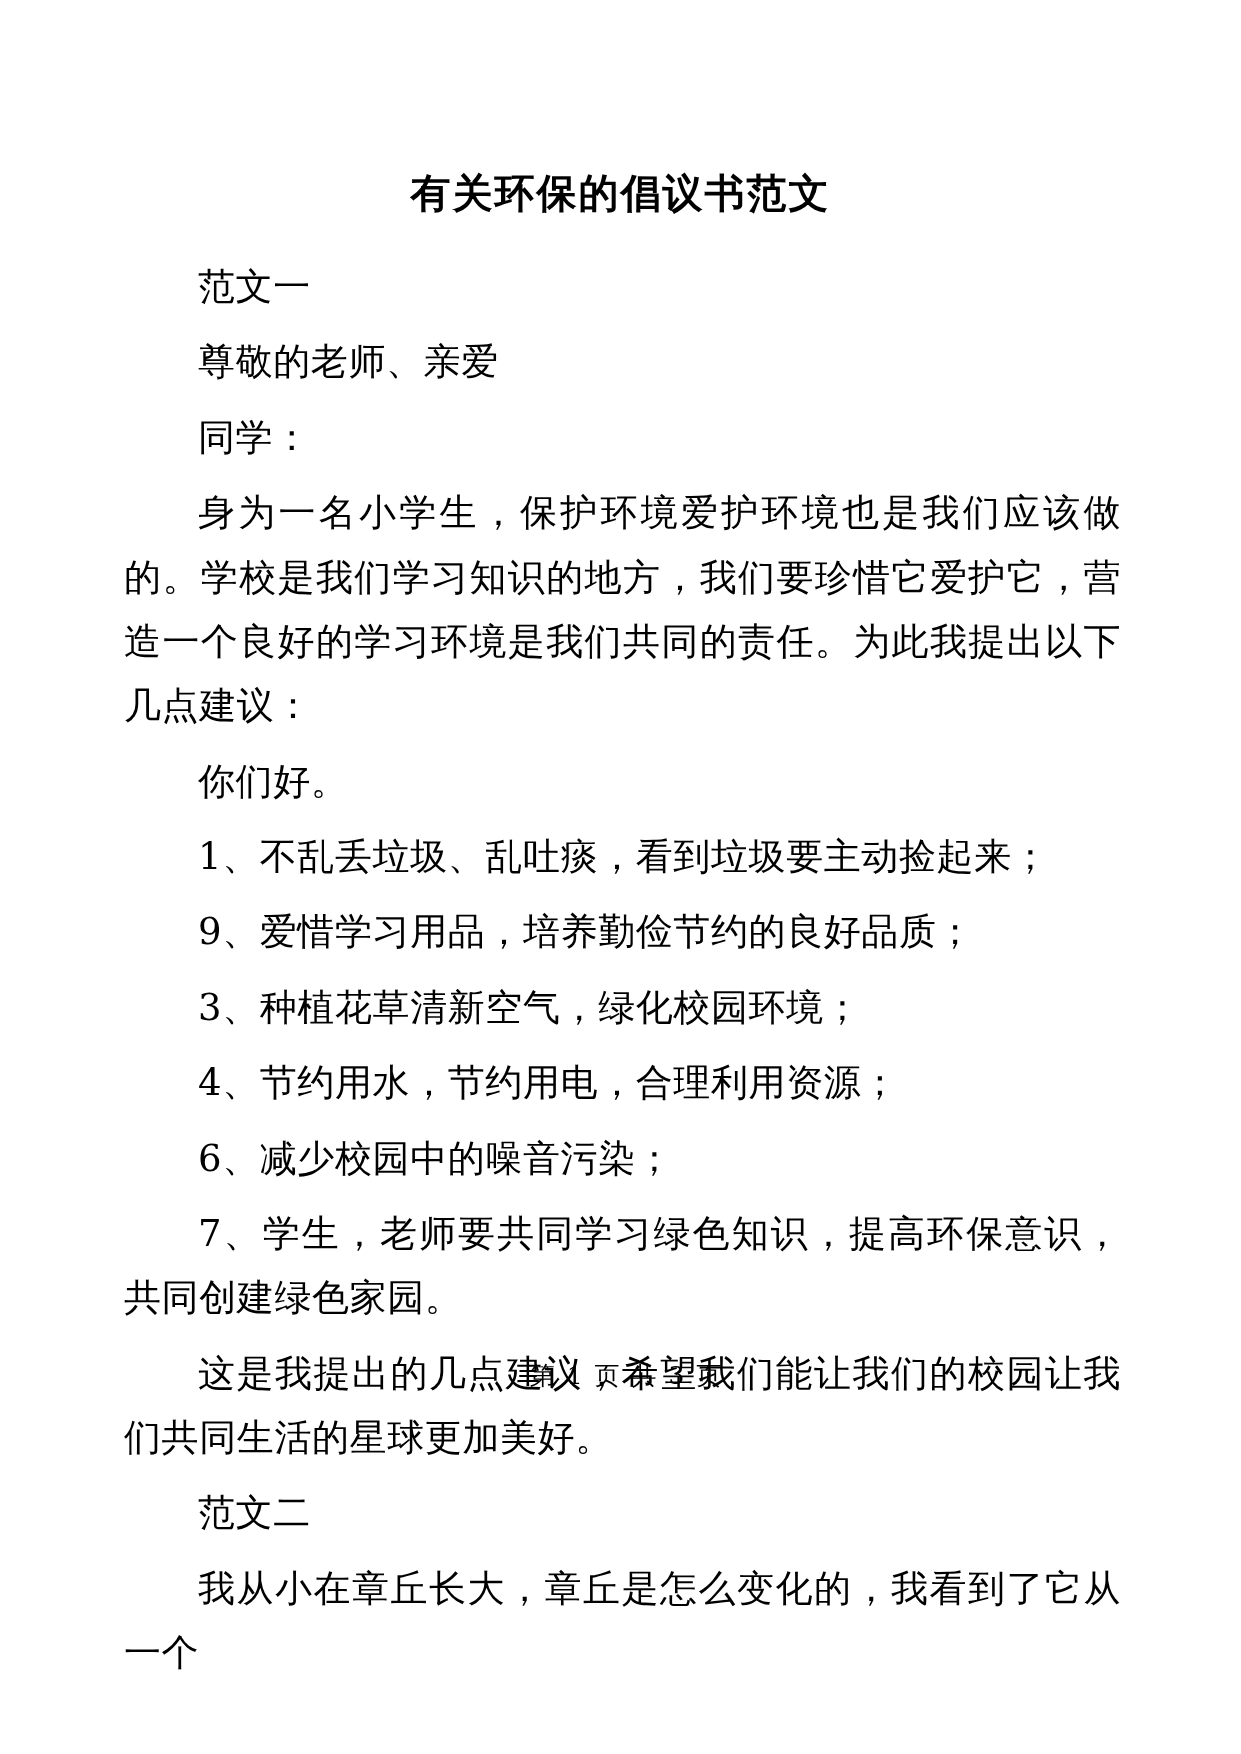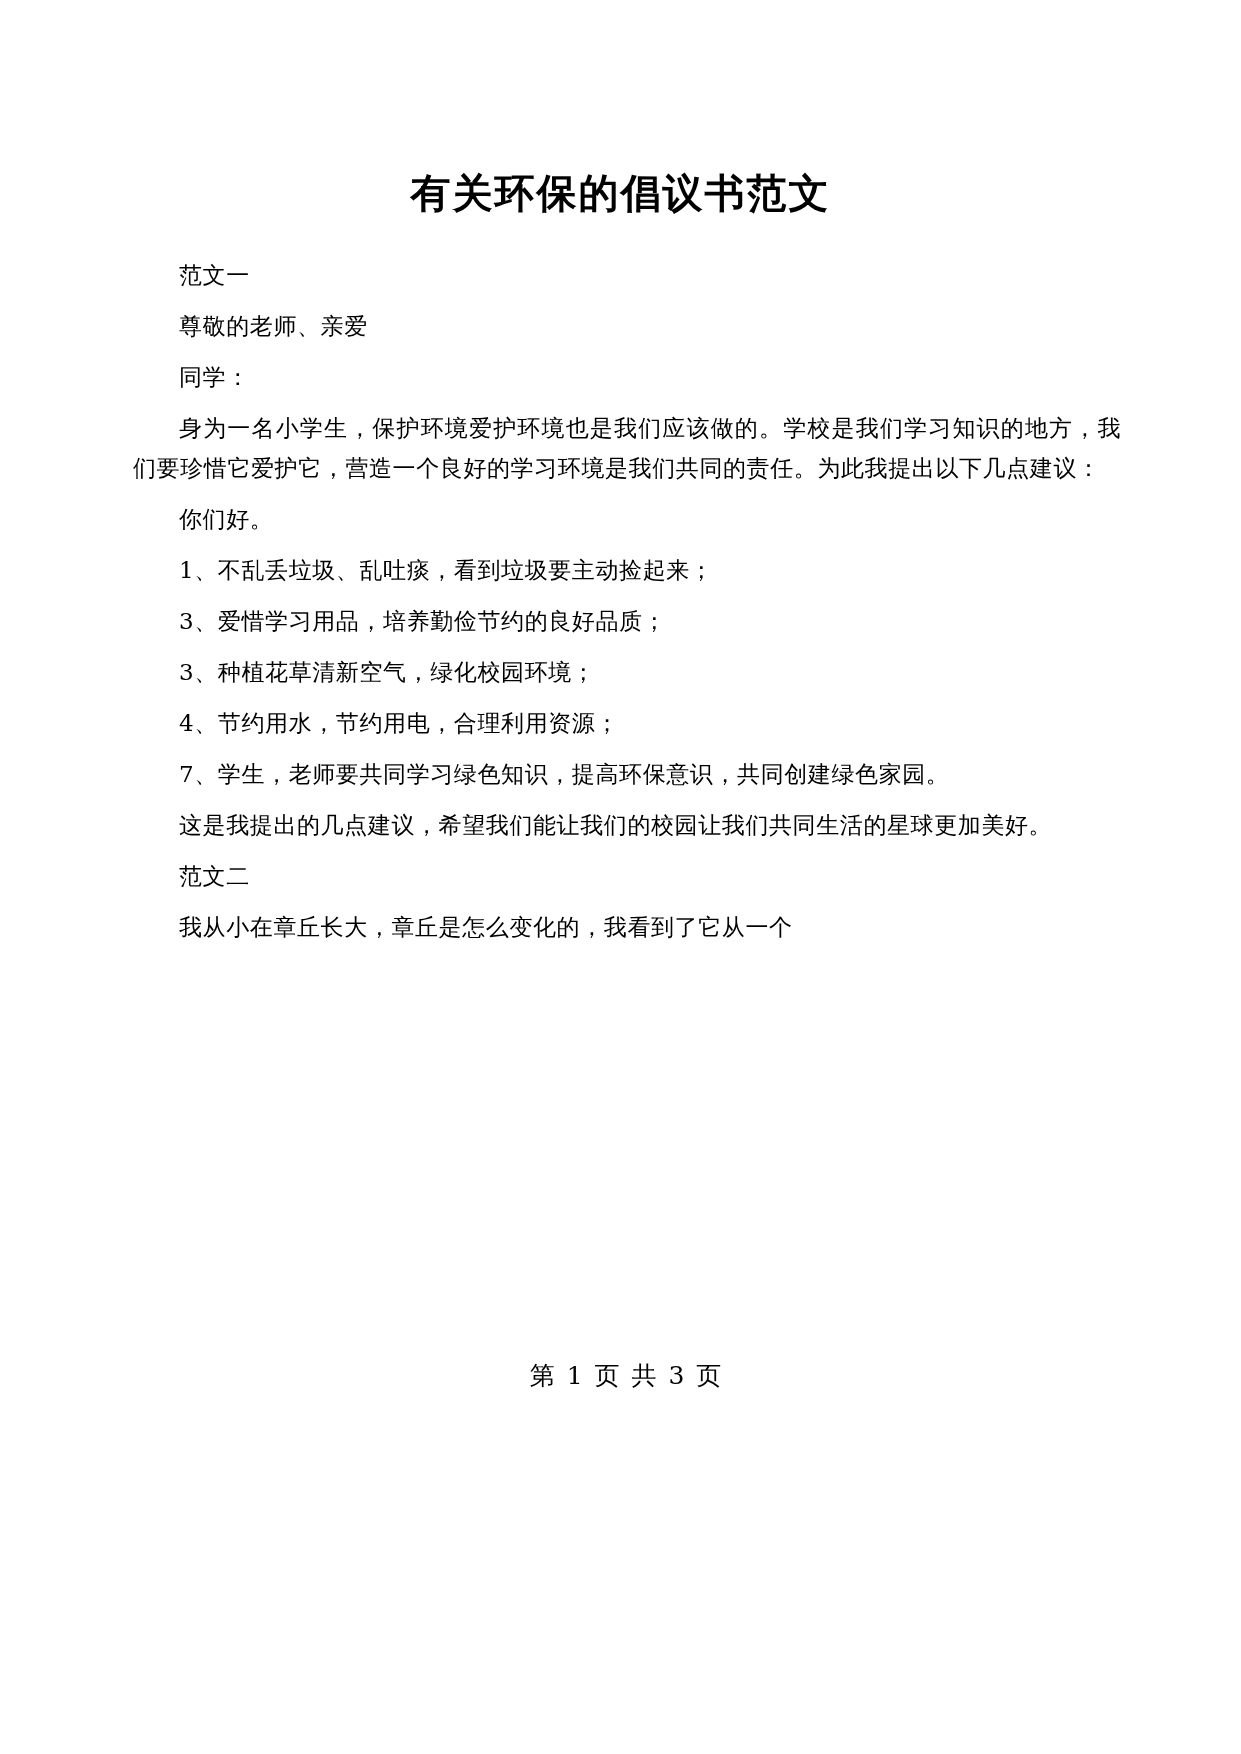--- a/index.html
+++ b/index.html
@@ -25,23 +25,23 @@
   .doc-title {
     font-family: "DejaVu Sans", "Liberation Sans", sans-serif;
     font-weight: bold;
     font-size: 40px;
     text-align: center;
     letter-spacing: 2px;
     margin: 0 0 34px 0;
     line-height: 1.4;
   }
   .para {
-    font-size: 23px;
+    font-size: 37px;
     line-height: 1.74;
-    margin: 0 0 11px 13px;
+    margin: 0 0 11px 4px;
     text-align: justify;
     text-justify: inter-ideograph;
     letter-spacing: 0.6px;
   }
   .indent {
     text-indent: 2em;
   }
   .footer {
     position: absolute;
     left: 12px;
@@ -58,22 +58,23 @@
 <div class="page">
 
   <h1 class="doc-title">有关环保的倡议书范文</h1>
 
   <p class="para indent">范文一</p>
   <p class="para indent">尊敬的老师、亲爱</p>
   <p class="para indent">同学：</p>
   <p class="para indent">身为一名小学生，保护环境爱护环境也是我们应该做的。学校是我们学习知识的地方，我们要珍惜它爱护它，营造一个良好的学习环境是我们共同的责任。为此我提出以下几点建议：</p>
   <p class="para indent">你们好。</p>
   <p class="para indent">1、不乱丢垃圾、乱吐痰，看到垃圾要主动捡起来；</p>
-  <p class="para indent">3、爱惜学习用品，培养勤俭节约的良好品质；</p>
+  <p class="para indent">9、爱惜学习用品，培养勤俭节约的良好品质；</p>
   <p class="para indent">3、种植花草清新空气，绿化校园环境；</p>
   <p class="para indent">4、节约用水，节约用电，合理利用资源；</p>
+  <p class="para indent">6、减少校园中的噪音污染；</p>
   <p class="para indent">7、学生，老师要共同学习绿色知识，提高环保意识，共同创建绿色家园。</p>
   <p class="para indent">这是我提出的几点建议，希望我们能让我们的校园让我们共同生活的星球更加美好。</p>
   <p class="para indent">范文二</p>
   <p class="para indent">我从小在章丘长大，章丘是怎么变化的，我看到了它从一个</p>
 
   <div class="footer">第 1 页  共 3 页</div>
 </div>
 
 </body></html>

